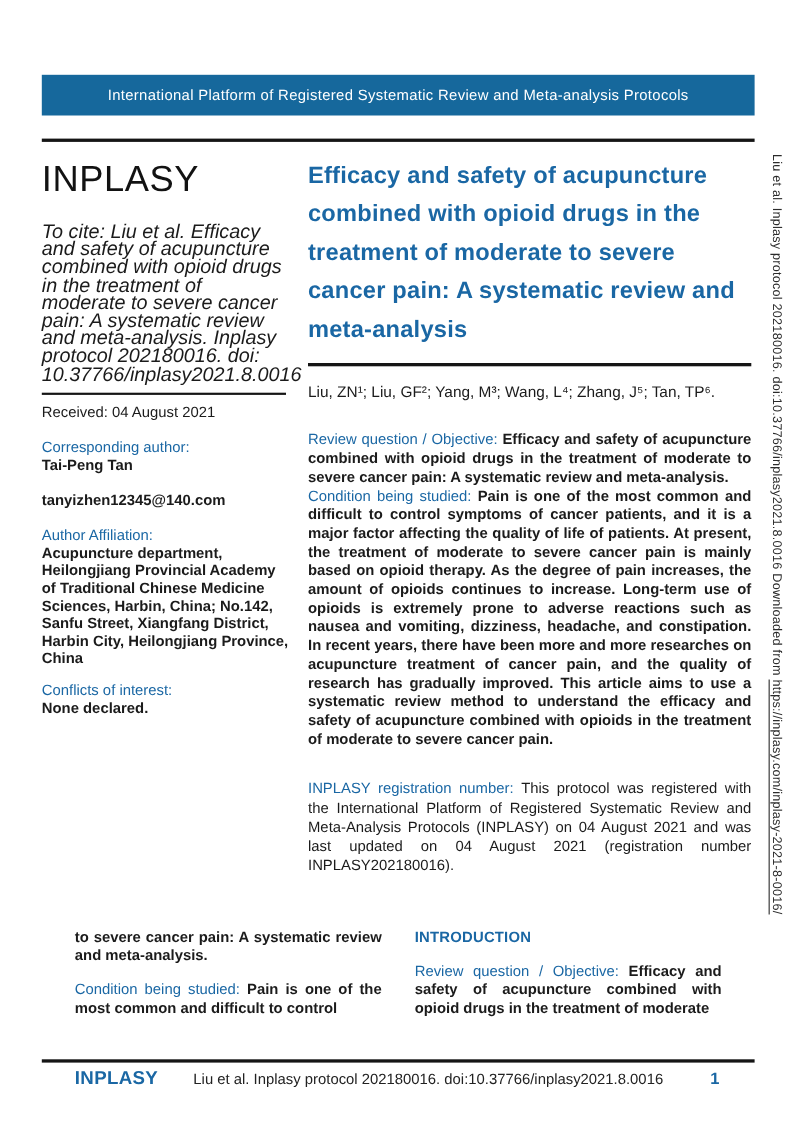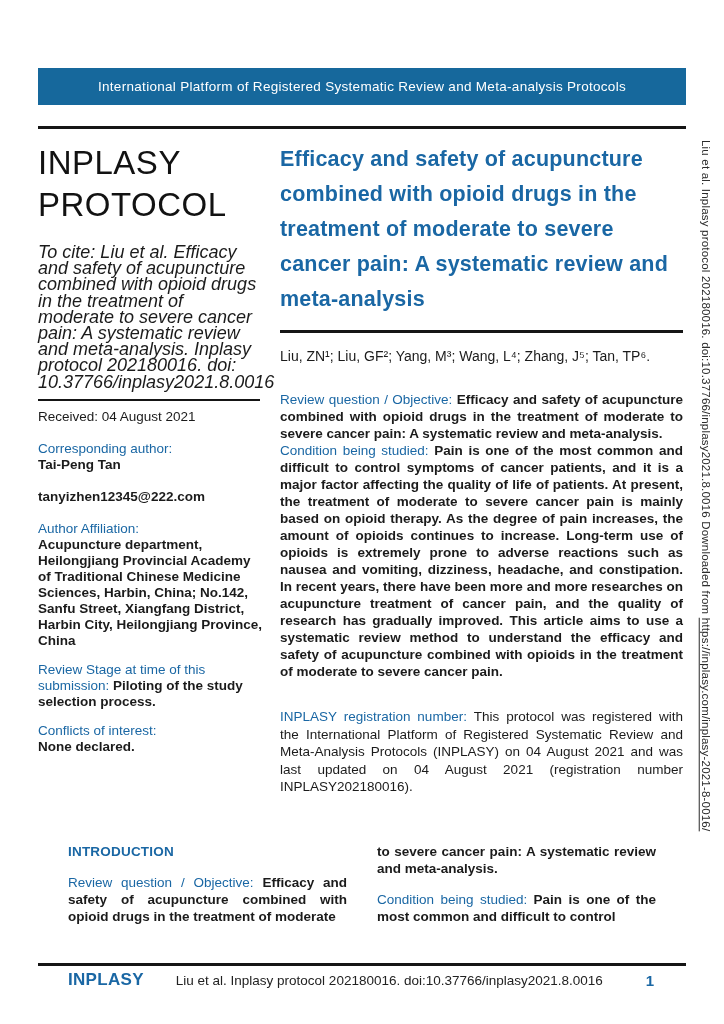--- a/index.html
+++ b/index.html
@@ -76,37 +76,32 @@
 
   <div class="banner">
     <span>International Platform of Registered Systematic Review and Meta-analysis Protocols</span>
   </div>
 
   <div class="rule rule-top"></div>
 
   <div class="left-col">
     <div class="wordmark">
       <div>INPLASY</div>
-      <div>PROTOCOL</div>
     </div>
     <p class="cite">To cite: Liu et al. Efficacy and safety of acupuncture combined with opioid drugs in the treatment of moderate to severe cancer pain: A systematic review and meta-analysis. Inplasy protocol 202180016. doi: 10.37766/inplasy2021.8.0016</p>
     <div class="rule-left"></div>
     <p class="plain">Received: 04 August 2021</p>
     <p class="block">
       <span class="lbl">Corresponding author:</span><br>
       <span class="bold">Tai-Peng Tan</span>
     </p>
-    <p class="bold email">tanyizhen12345@222.com</p>
+    <p class="bold email">tanyizhen12345@140.com</p>
     <p class="block">
       <span class="lbl">Author Affiliation:</span><br>
       <span class="bold">Acupuncture department, Heilongjiang Provincial Academy of Traditional Chinese Medicine Sciences, Harbin, China; No.142, Sanfu Street, Xiangfang District, Harbin City, Heilongjiang Province, China</span>
-    </p>
-    <p class="block tight">
-      <span class="lbl">Review Stage at time of this submission:</span>
-      <span class="bold">Piloting of the study selection process.</span>
     </p>
     <p class="block tight">
       <span class="lbl">Conflicts of interest:</span><br>
       <span class="bold">None declared.</span>
     </p>
   </div>
 
   <div class="right-col">
     <h1 class="title">Efficacy and safety of acupuncture combined with opioid drugs in the treatment of moderate to severe cancer pain: A systematic review and meta-analysis</h1>
     <div class="rule-title" style="position:static;background:#151515;"></div>
@@ -122,31 +117,31 @@
       </p>
     </div>
     <p class="para registration">
       <span class="lbl">INPLASY registration number:</span>
       <span class="reg-body">This protocol was registered with the International Platform of Registered Systematic Review and Meta-Analysis Protocols (INPLASY) on 04 August 2021 and was last updated on 04 August 2021 (registration number INPLASY202180016).</span>
     </p>
   </div>
 
   <div class="intro">
     <div class="intro-col">
+      <p class="para cont">to severe cancer pain: A systematic review and meta-analysis.</p>
+      <p class="para">
+        <span class="lbl">Condition being studied:</span>
+        <span>Pain is one of the most common and difficult to control</span>
+      </p>
+    </div>
+    <div class="intro-col">
       <h2>INTRODUCTION</h2>
       <p class="para">
         <span class="lbl">Review question / Objective:</span>
         <span>Efficacy and safety of acupuncture combined with opioid drugs in the treatment of moderate</span>
-      </p>
-    </div>
-    <div class="intro-col">
-      <p class="para cont">to severe cancer pain: A systematic review and meta-analysis.</p>
-      <p class="para">
-        <span class="lbl">Condition being studied:</span>
-        <span>Pain is one of the most common and difficult to control</span>
       </p>
     </div>
   </div>
 
   <div class="rule rule-footer"></div>
 
   <div class="footer">
     <span class="brand">INPLASY</span>
     <span class="fcite">Liu et al. Inplasy protocol 202180016. doi:10.37766/inplasy2021.8.0016</span>
     <span class="pageno">1</span>

